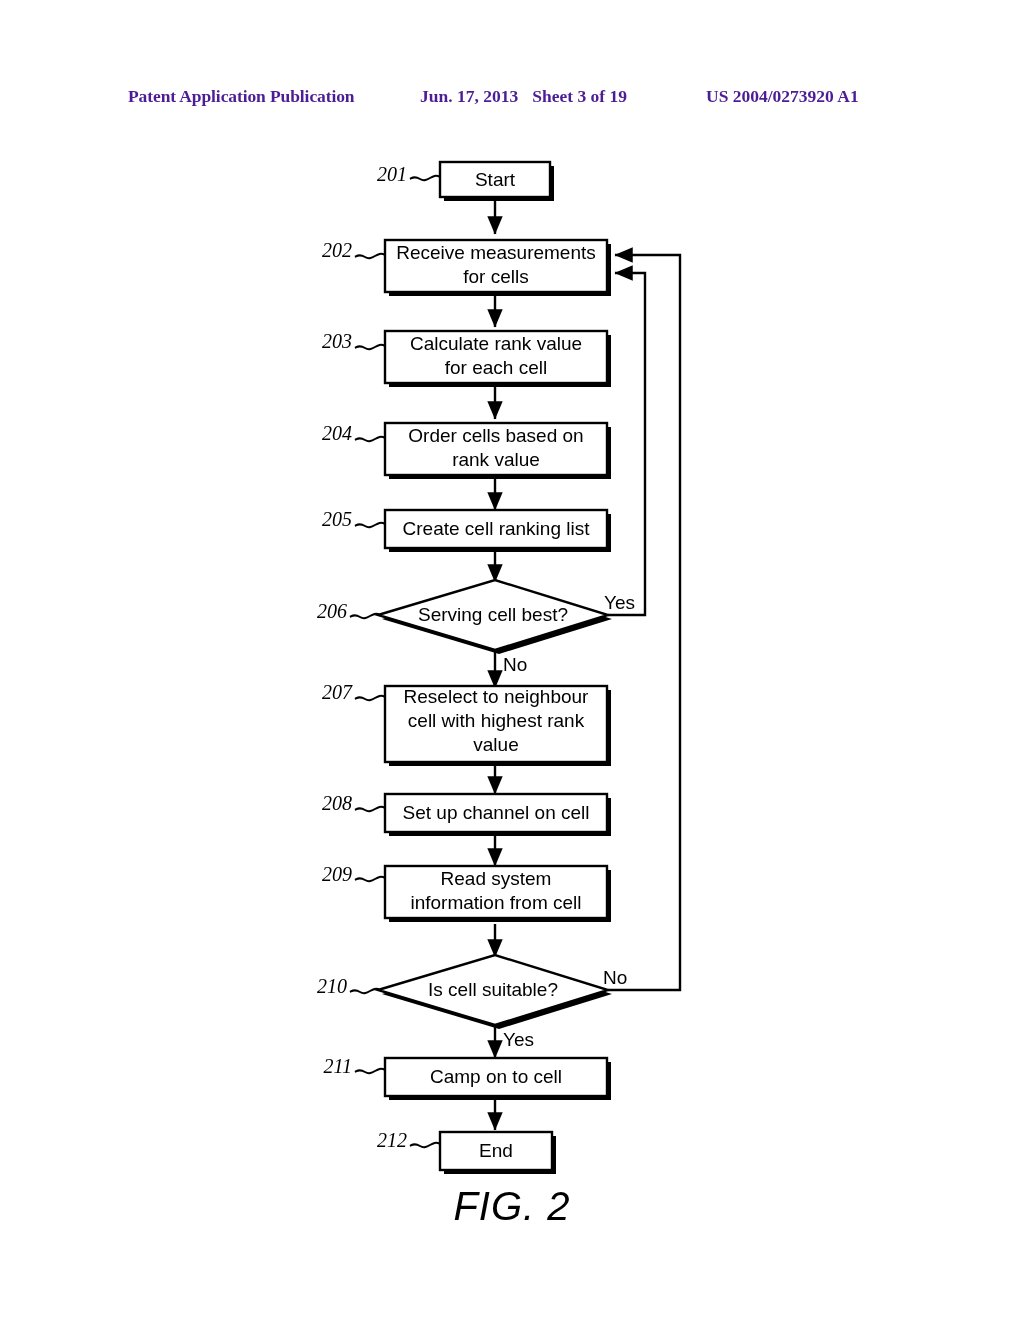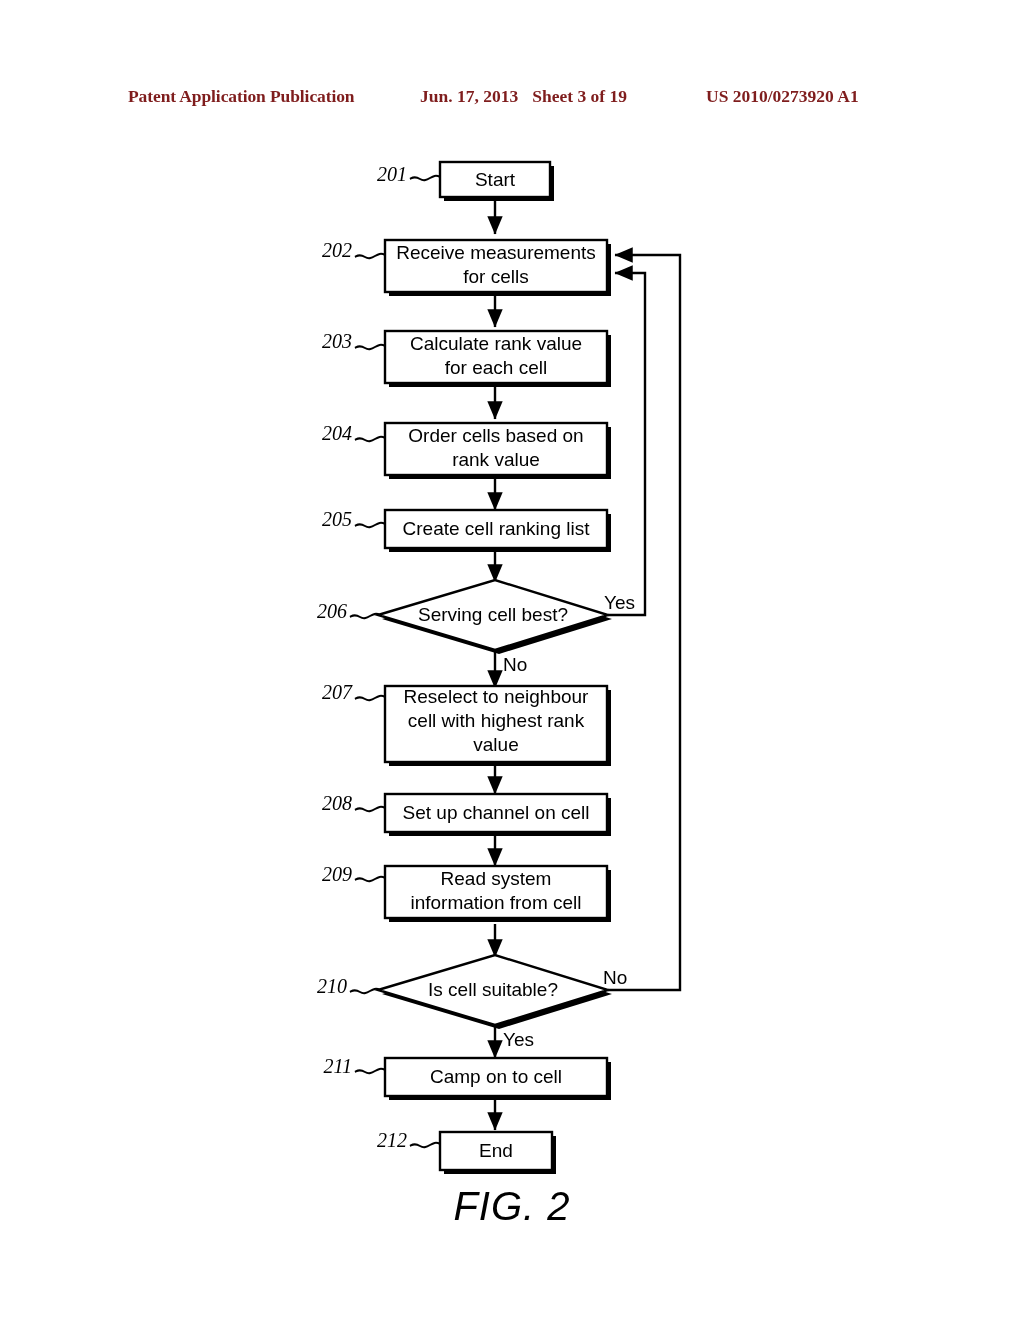--- a/index.html
+++ b/index.html
@@ -19,21 +19,21 @@
   
   #page-header {
     position: absolute;
     top: 86px;
     left: 0;
     width: 1024px;
     height: 26px;
     font-family: "Liberation Serif", serif;
     font-weight: bold;
     font-size: 17.5px;
-    color: #7f1d1d;
+    color: #4c1d95;
     white-space: nowrap;
   }
   #page-header .hdr-left {
     position: absolute;
     left: 128px;
     top: 0;
     letter-spacing: -0.1px;
   }
   #page-header .hdr-mid {
     position: absolute;
@@ -123,21 +123,21 @@
   }
 </style>
 </head>
 <body>
 
 <div id="page-header">
   <span class="hdr-left">Patent Application Publication</span>
   <span class="hdr-mid">
     <span>Jun. 17, 2013</span><span class="sheet">Sheet 3 of 19</span>
   </span>
-  <span class="hdr-right">US 2010/0273920 A1</span>
+  <span class="hdr-right">US 2004/0273920 A1</span>
 </div>
 
 <div id="figure-stage">
   <svg id="flow-svg" viewBox="0 0 1024 1320" xmlns="http://www.w3.org/2000/svg">
     <defs>
       <marker id="arrowhead" markerWidth="9" markerHeight="9" refX="7.4" refY="3.2" orient="auto" markerUnits="strokeWidth">
         <path d="M0,0 L7.6,3.2 L0,6.4 z" fill="#000000"></path>
       </marker>
     </defs>
 

